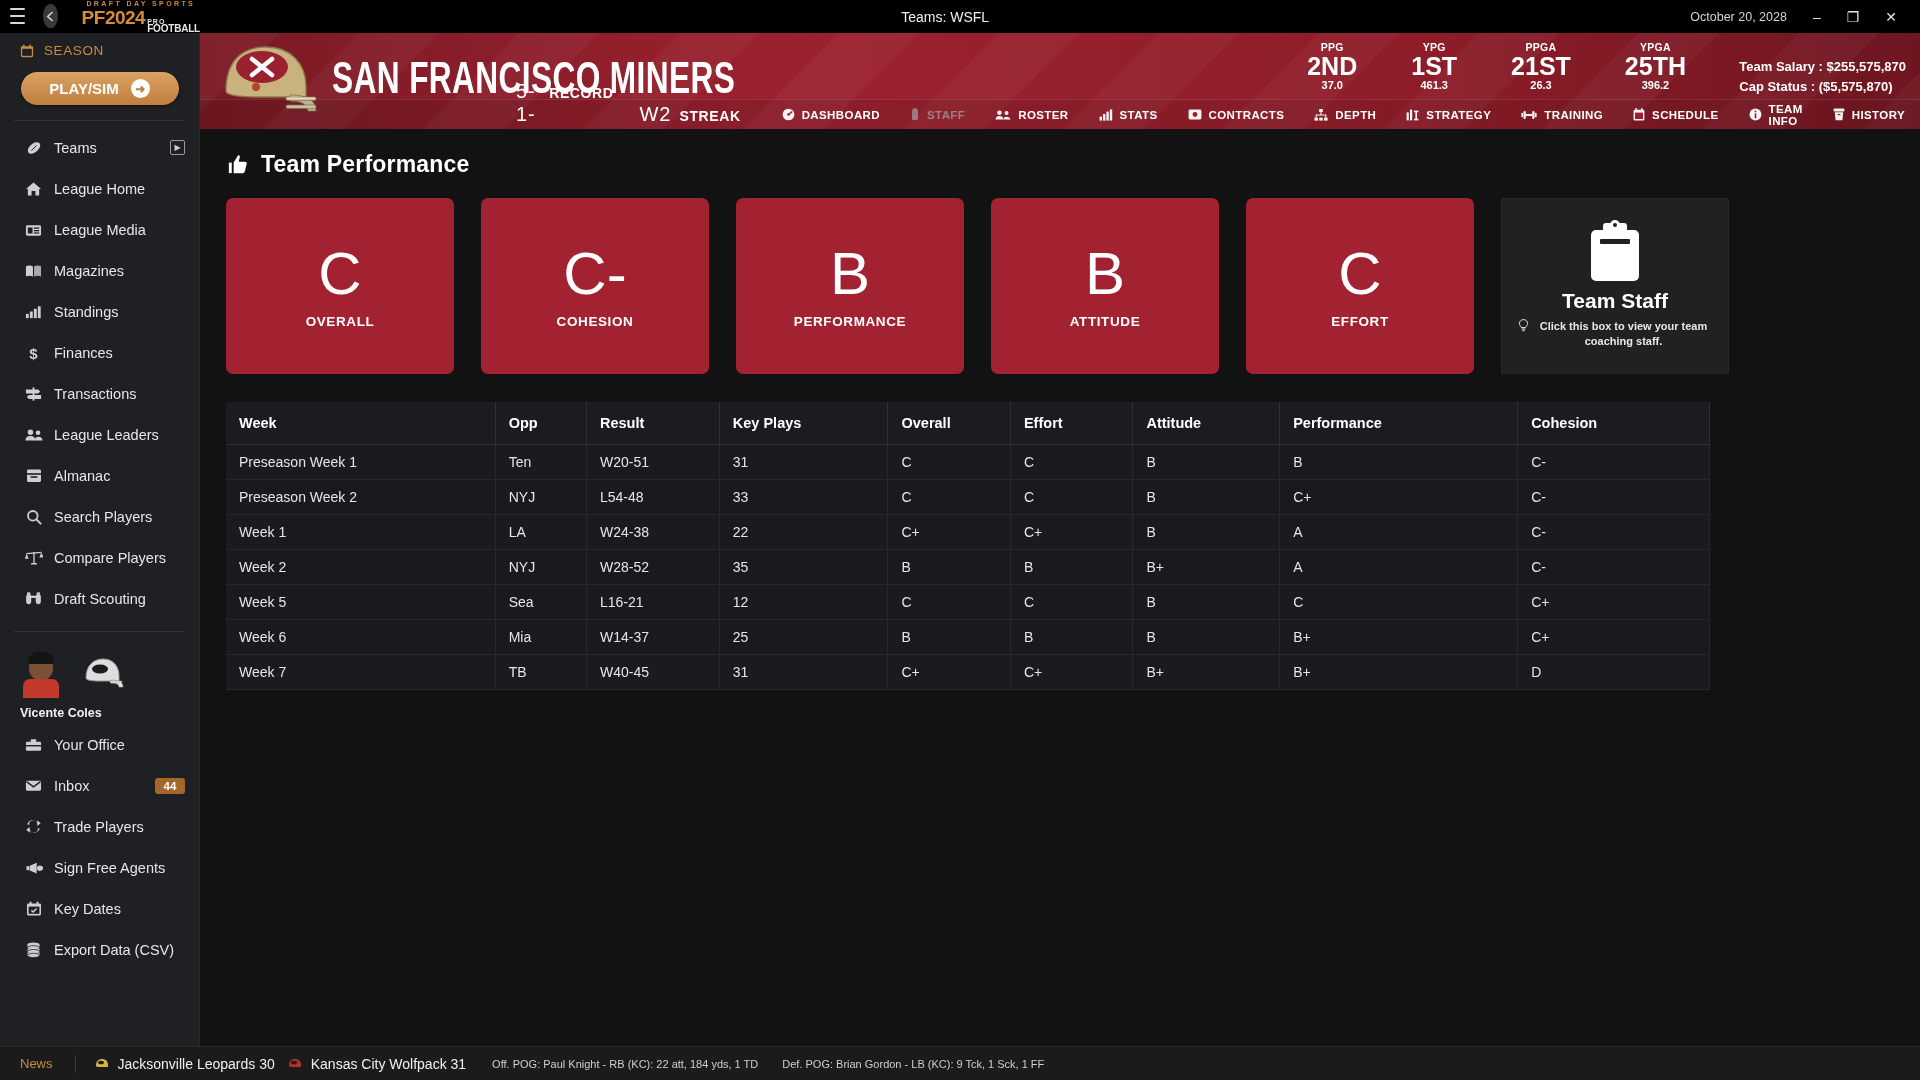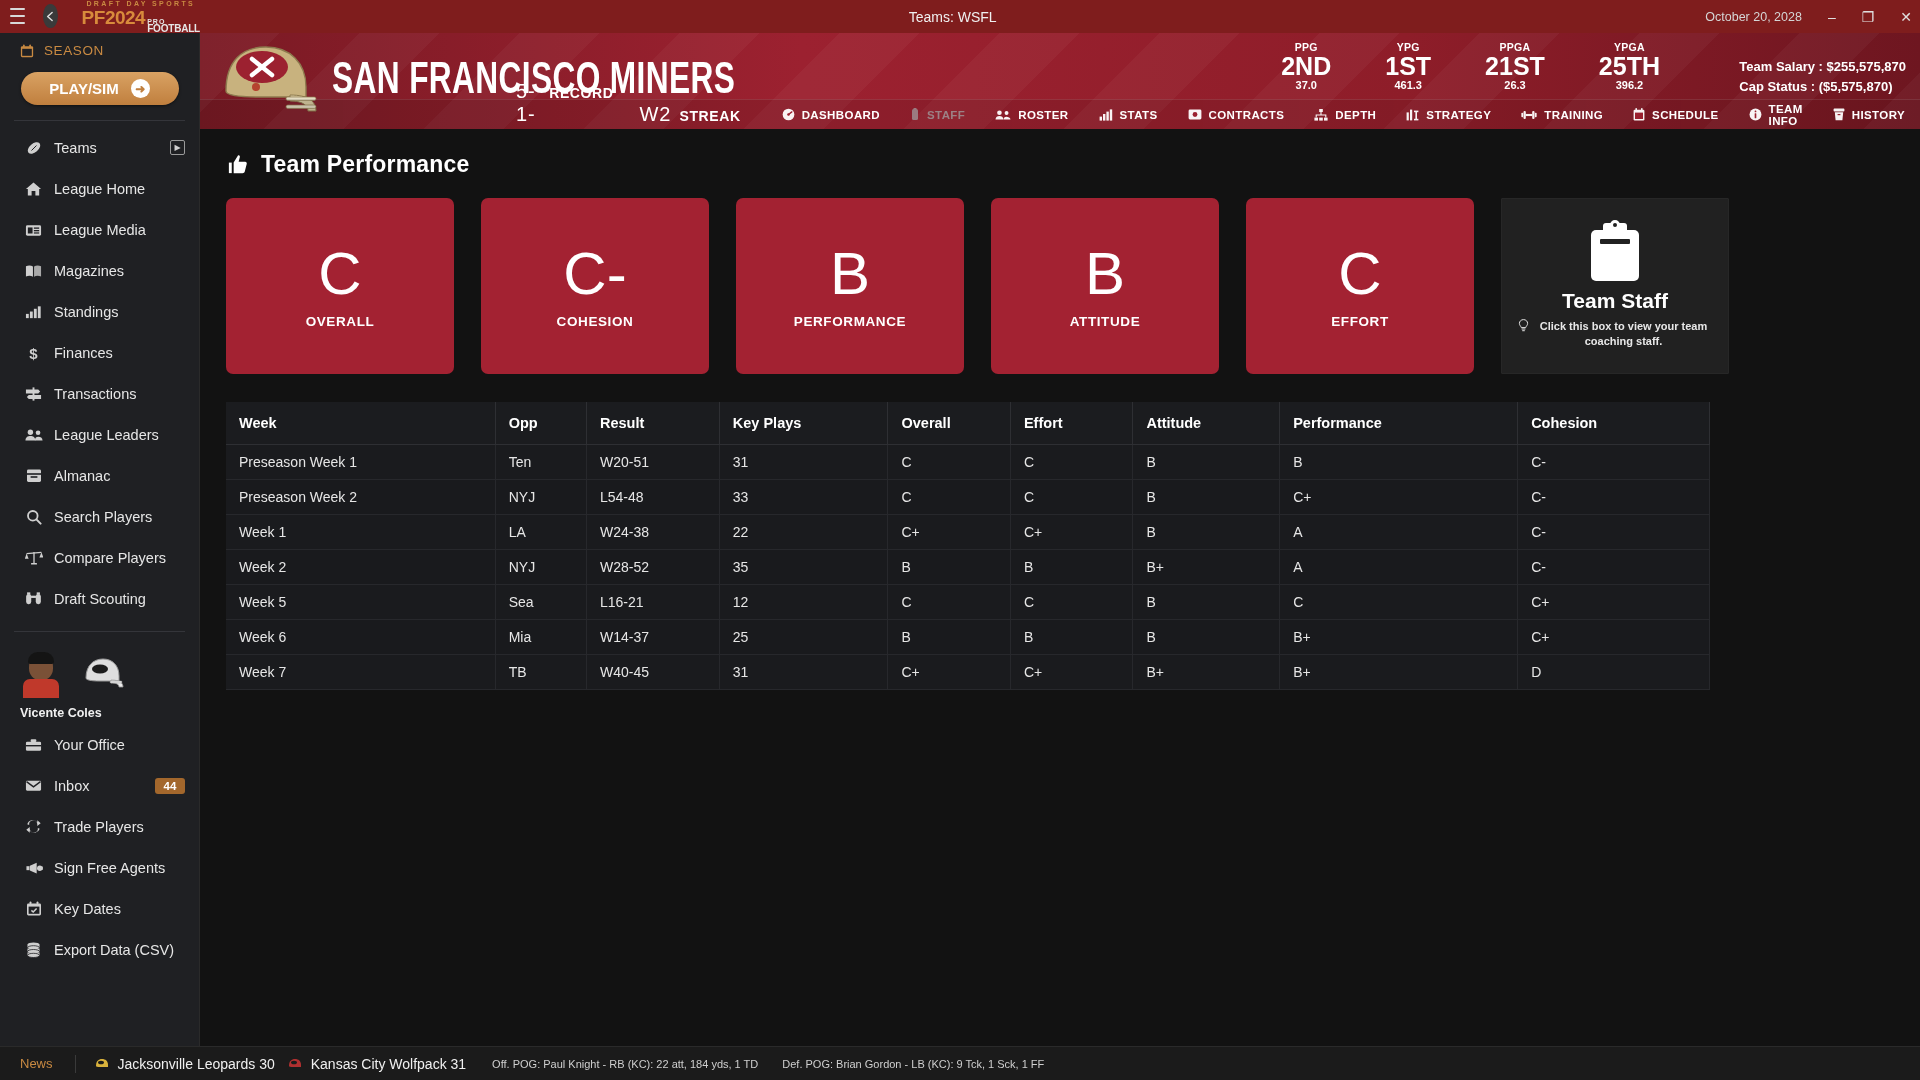--- a/index.html
+++ b/index.html
@@ -7,39 +7,39 @@
     width: 1920px; height: 1080px;
     background: #121212;
     font-family: "Liberation Sans", sans-serif;
     overflow: hidden;
     color: #e8e8e8;
   }
 
   
   .titlebar {
     position: absolute; top: 0; left: 0; width: 1920px; height: 33px;
-    background: #7f1d1d; display: flex; align-items: center;
+    background: #000000; display: flex; align-items: center;
   }
   .tb-left { display: flex; align-items: center; gap: 18px; padding-left: 10px; width: 200px; }
   .hamburger { width: 26px; height: 20px; display: flex; flex-direction: column; justify-content: space-between; padding: 2px 0; cursor: pointer; }
   .hamburger span { display: block; height: 2px; background: #d8d8d8; border-radius: 1px; }
   .backbtn {
     width: 24px; height: 24px; border-radius: 50%; background: #3a3a3a;
     display: flex; align-items: center; justify-content: center; cursor: pointer;
     color: #e0e0e0; font-size: 14px; line-height: 1;
   }
   .logo-wrap { display: flex; flex-direction: column; align-items: center; margin-left: 6px; }
   .logo-top { font-size: 7px; letter-spacing: 2.4px; color: #c98a42; font-weight: bold; }
   .logo-main { display: flex; align-items: baseline; }
   .logo-pf { font-size: 19px; font-weight: bold; color: #d88b3c; font-family: "Liberation Sans", sans-serif; letter-spacing: -0.5px; }
   .logo-fb { display: flex; flex-direction: column; line-height: 0.82; margin-left: 2px; }
   .logo-fb b:first-child { font-size: 7px; color: #e6e6e6; letter-spacing: 1px; }
   .logo-fb b:last-child { font-size: 10px; color: #e6e6e6; letter-spacing: -0.2px; }
   .tb-title { flex: 1; text-align: center; font-size: 14px; color: #f0f0f0; }
-  .tb-right { display: flex; align-items: center; gap: 26px; padding-right: 8px; font-size: 12.5px; color: #d5d5d5; }
+  .tb-right { display: flex; align-items: center; gap: 26px; padding-right: 23px; font-size: 12.5px; color: #d5d5d5; }
   .win-ctl { display: flex; align-items: center; gap: 26px; font-size: 14px; color: #e0e0e0; }
   .win-ctl span { cursor: pointer; }
 
   
   .sidebar {
     position: absolute; top: 33px; left: 0; width: 200px; height: 1013px;
     background: #1f2023; border-right: 1px solid #2a2a2a;
   }
   .season-row { display: flex; align-items: center; gap: 10px; padding: 10px 0 6px 20px; }
   .season-row .cal { color: #c98a42; font-size: 13px; }
@@ -84,21 +84,21 @@
       linear-gradient(90deg, #7a1a24 0%, #9c2130 35%, #8e1d29 70%, #6e1620 100%);
     background-size: 160px 160px, 100% 100%;
     display: flex; align-items: flex-start; overflow: hidden;
   }
   .helmet-big { width: 112px; height: 82px; margin: 6px 6px 0 14px; position: relative; flex-shrink: 0; }
   .team-name {
     font-size: 44px; font-weight: bold; color: #fff; letter-spacing: 0.5px;
     margin-top: 20px; transform: scaleX(0.72); transform-origin: left center;
     font-family: "Liberation Sans Narrow","Liberation Sans", sans-serif; white-space: nowrap;
   }
-  .stats-grp { position: absolute; right: 260px; top: 8px; display: flex; gap: 54px; }
+  .stats-grp { position: absolute; right: 234px; top: 8px; display: flex; gap: 54px; }
   .stat { text-align: center; color: #fff; }
   .stat .lab { font-size: 10.5px; font-weight: bold; letter-spacing: 0.3px; }
   .stat .rank { font-size: 25px; font-weight: bold; line-height: 1.05; }
   .stat .val { font-size: 11px; font-weight: bold; }
   .salary { position: absolute; right: 14px; top: 24px; color: #fff; font-size: 13px; font-weight: bold; line-height: 1.55; text-align: left; }
 
   
   .navstrip {
     position: absolute; left: 0; bottom: 0; width: 100%; height: 30px;
     display: flex; align-items: center; padding-left: 316px; gap: 0;

